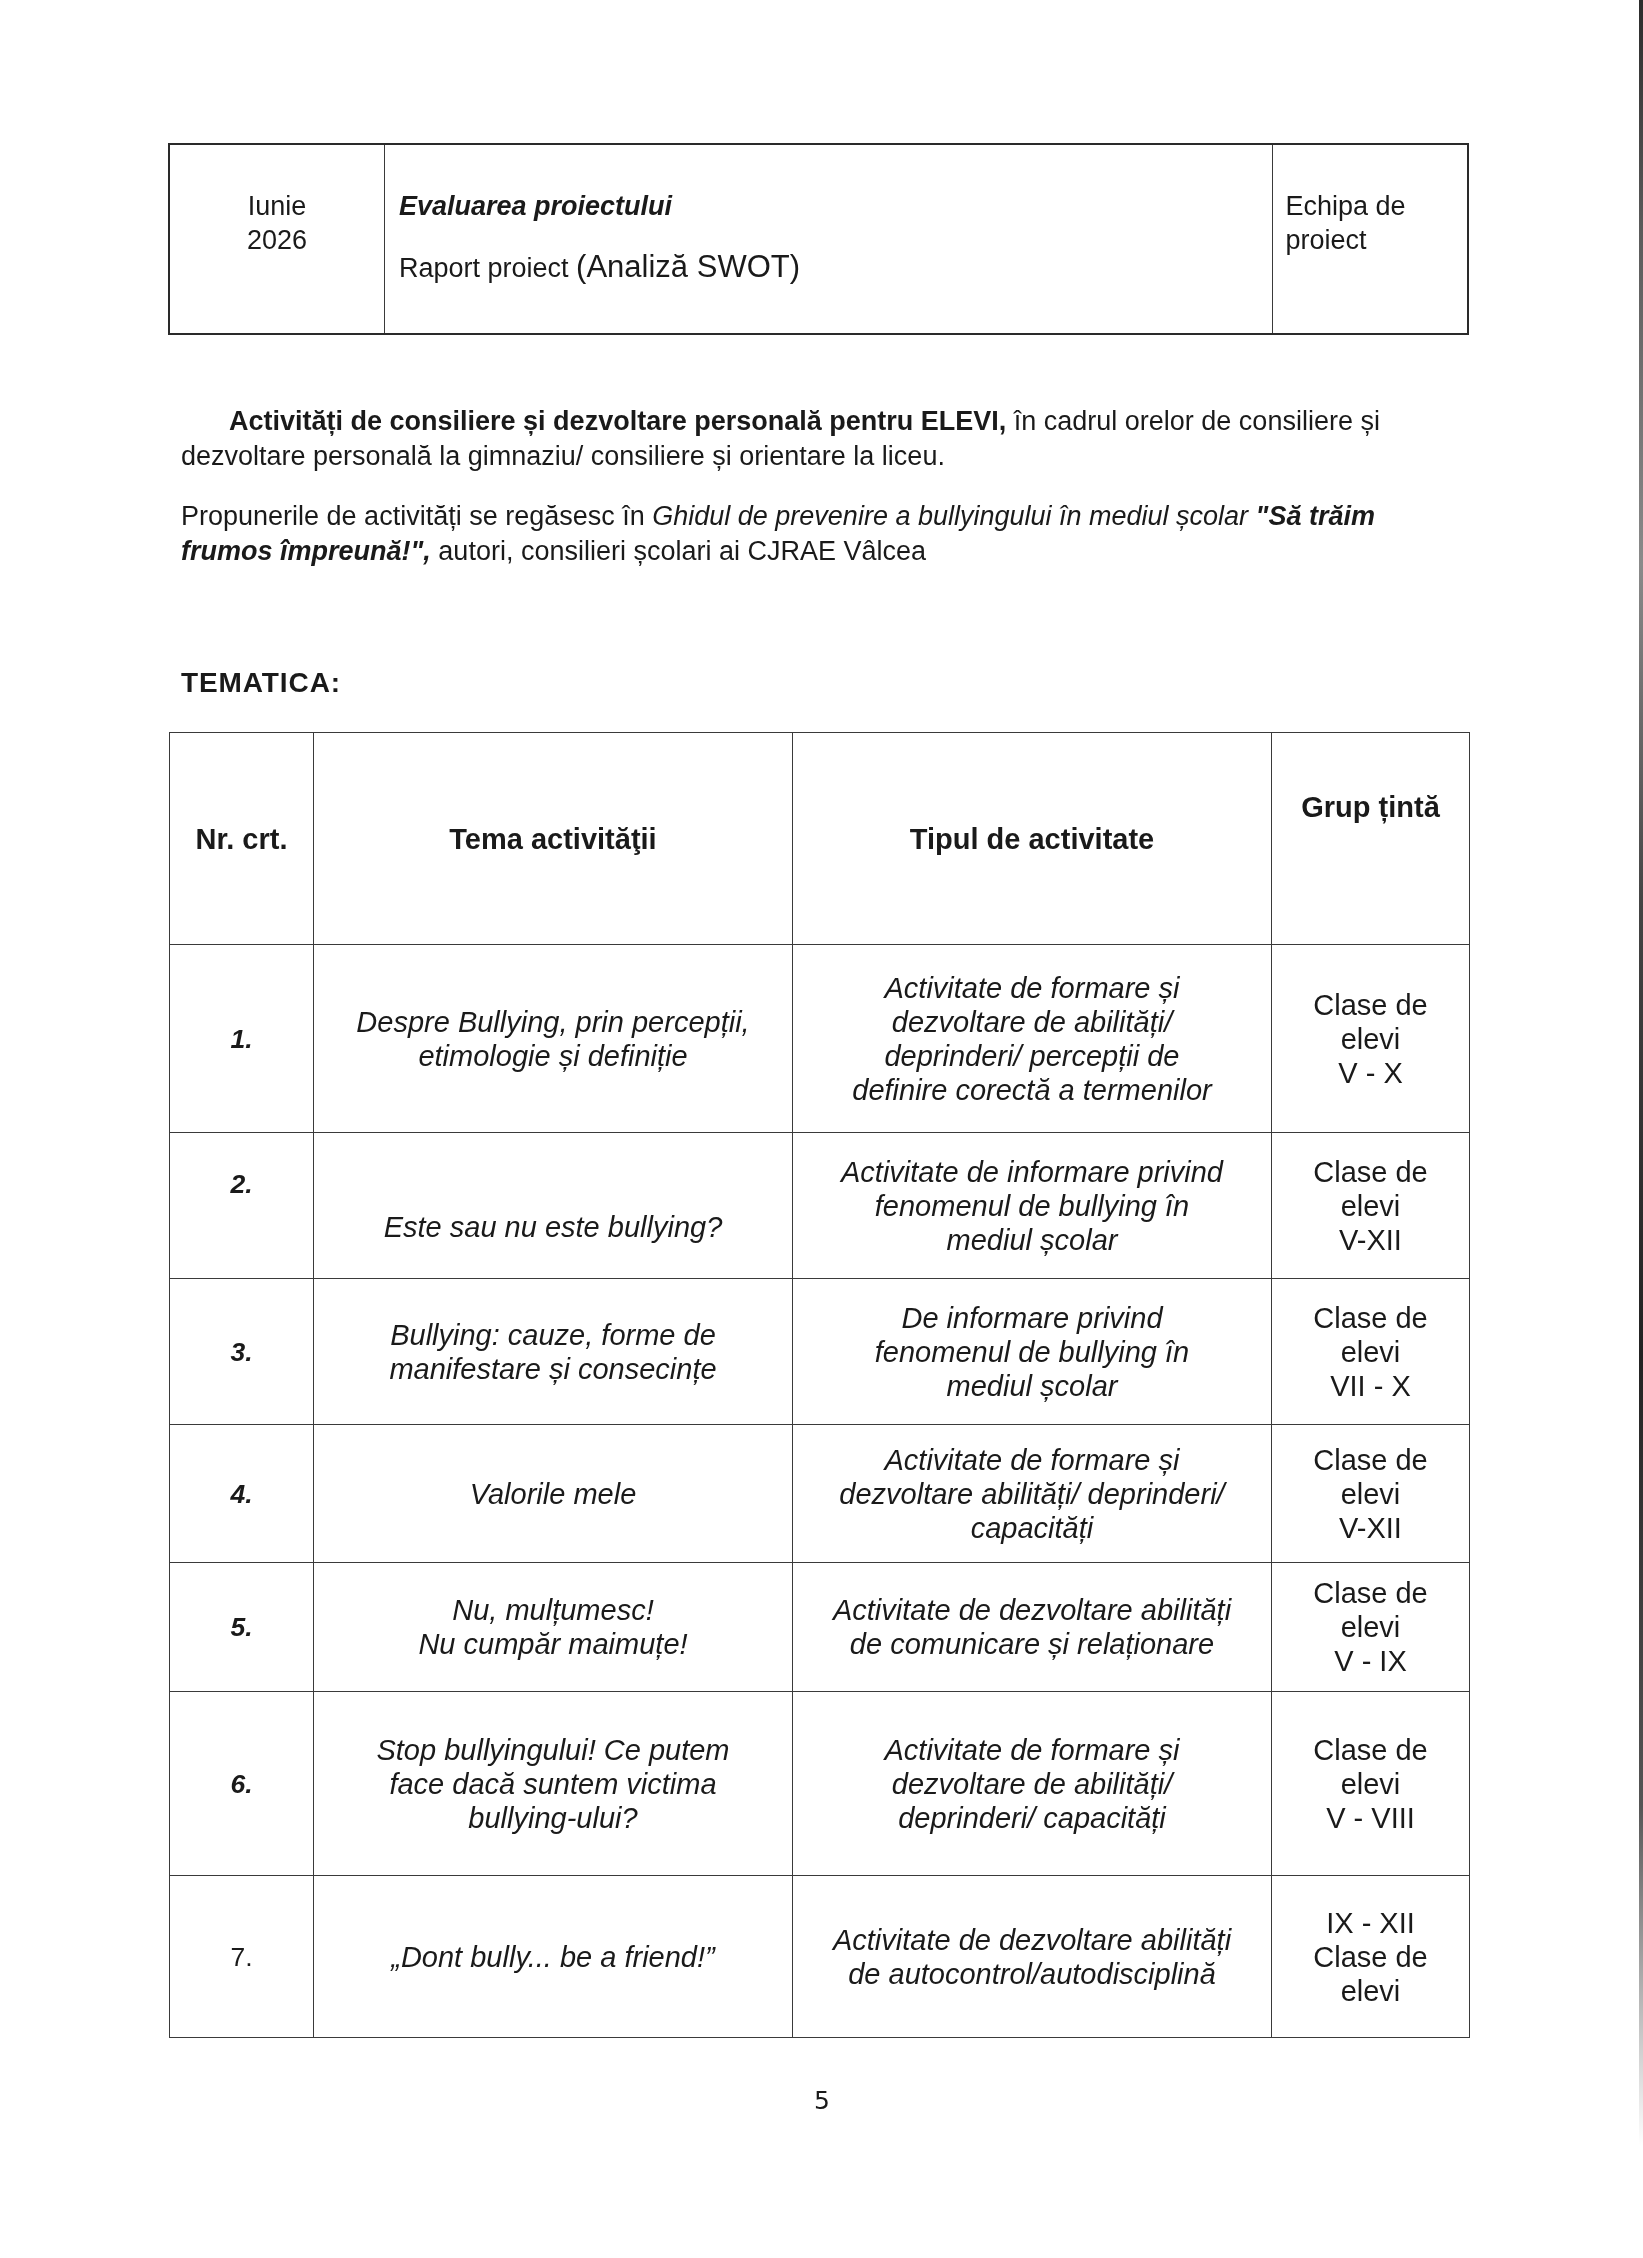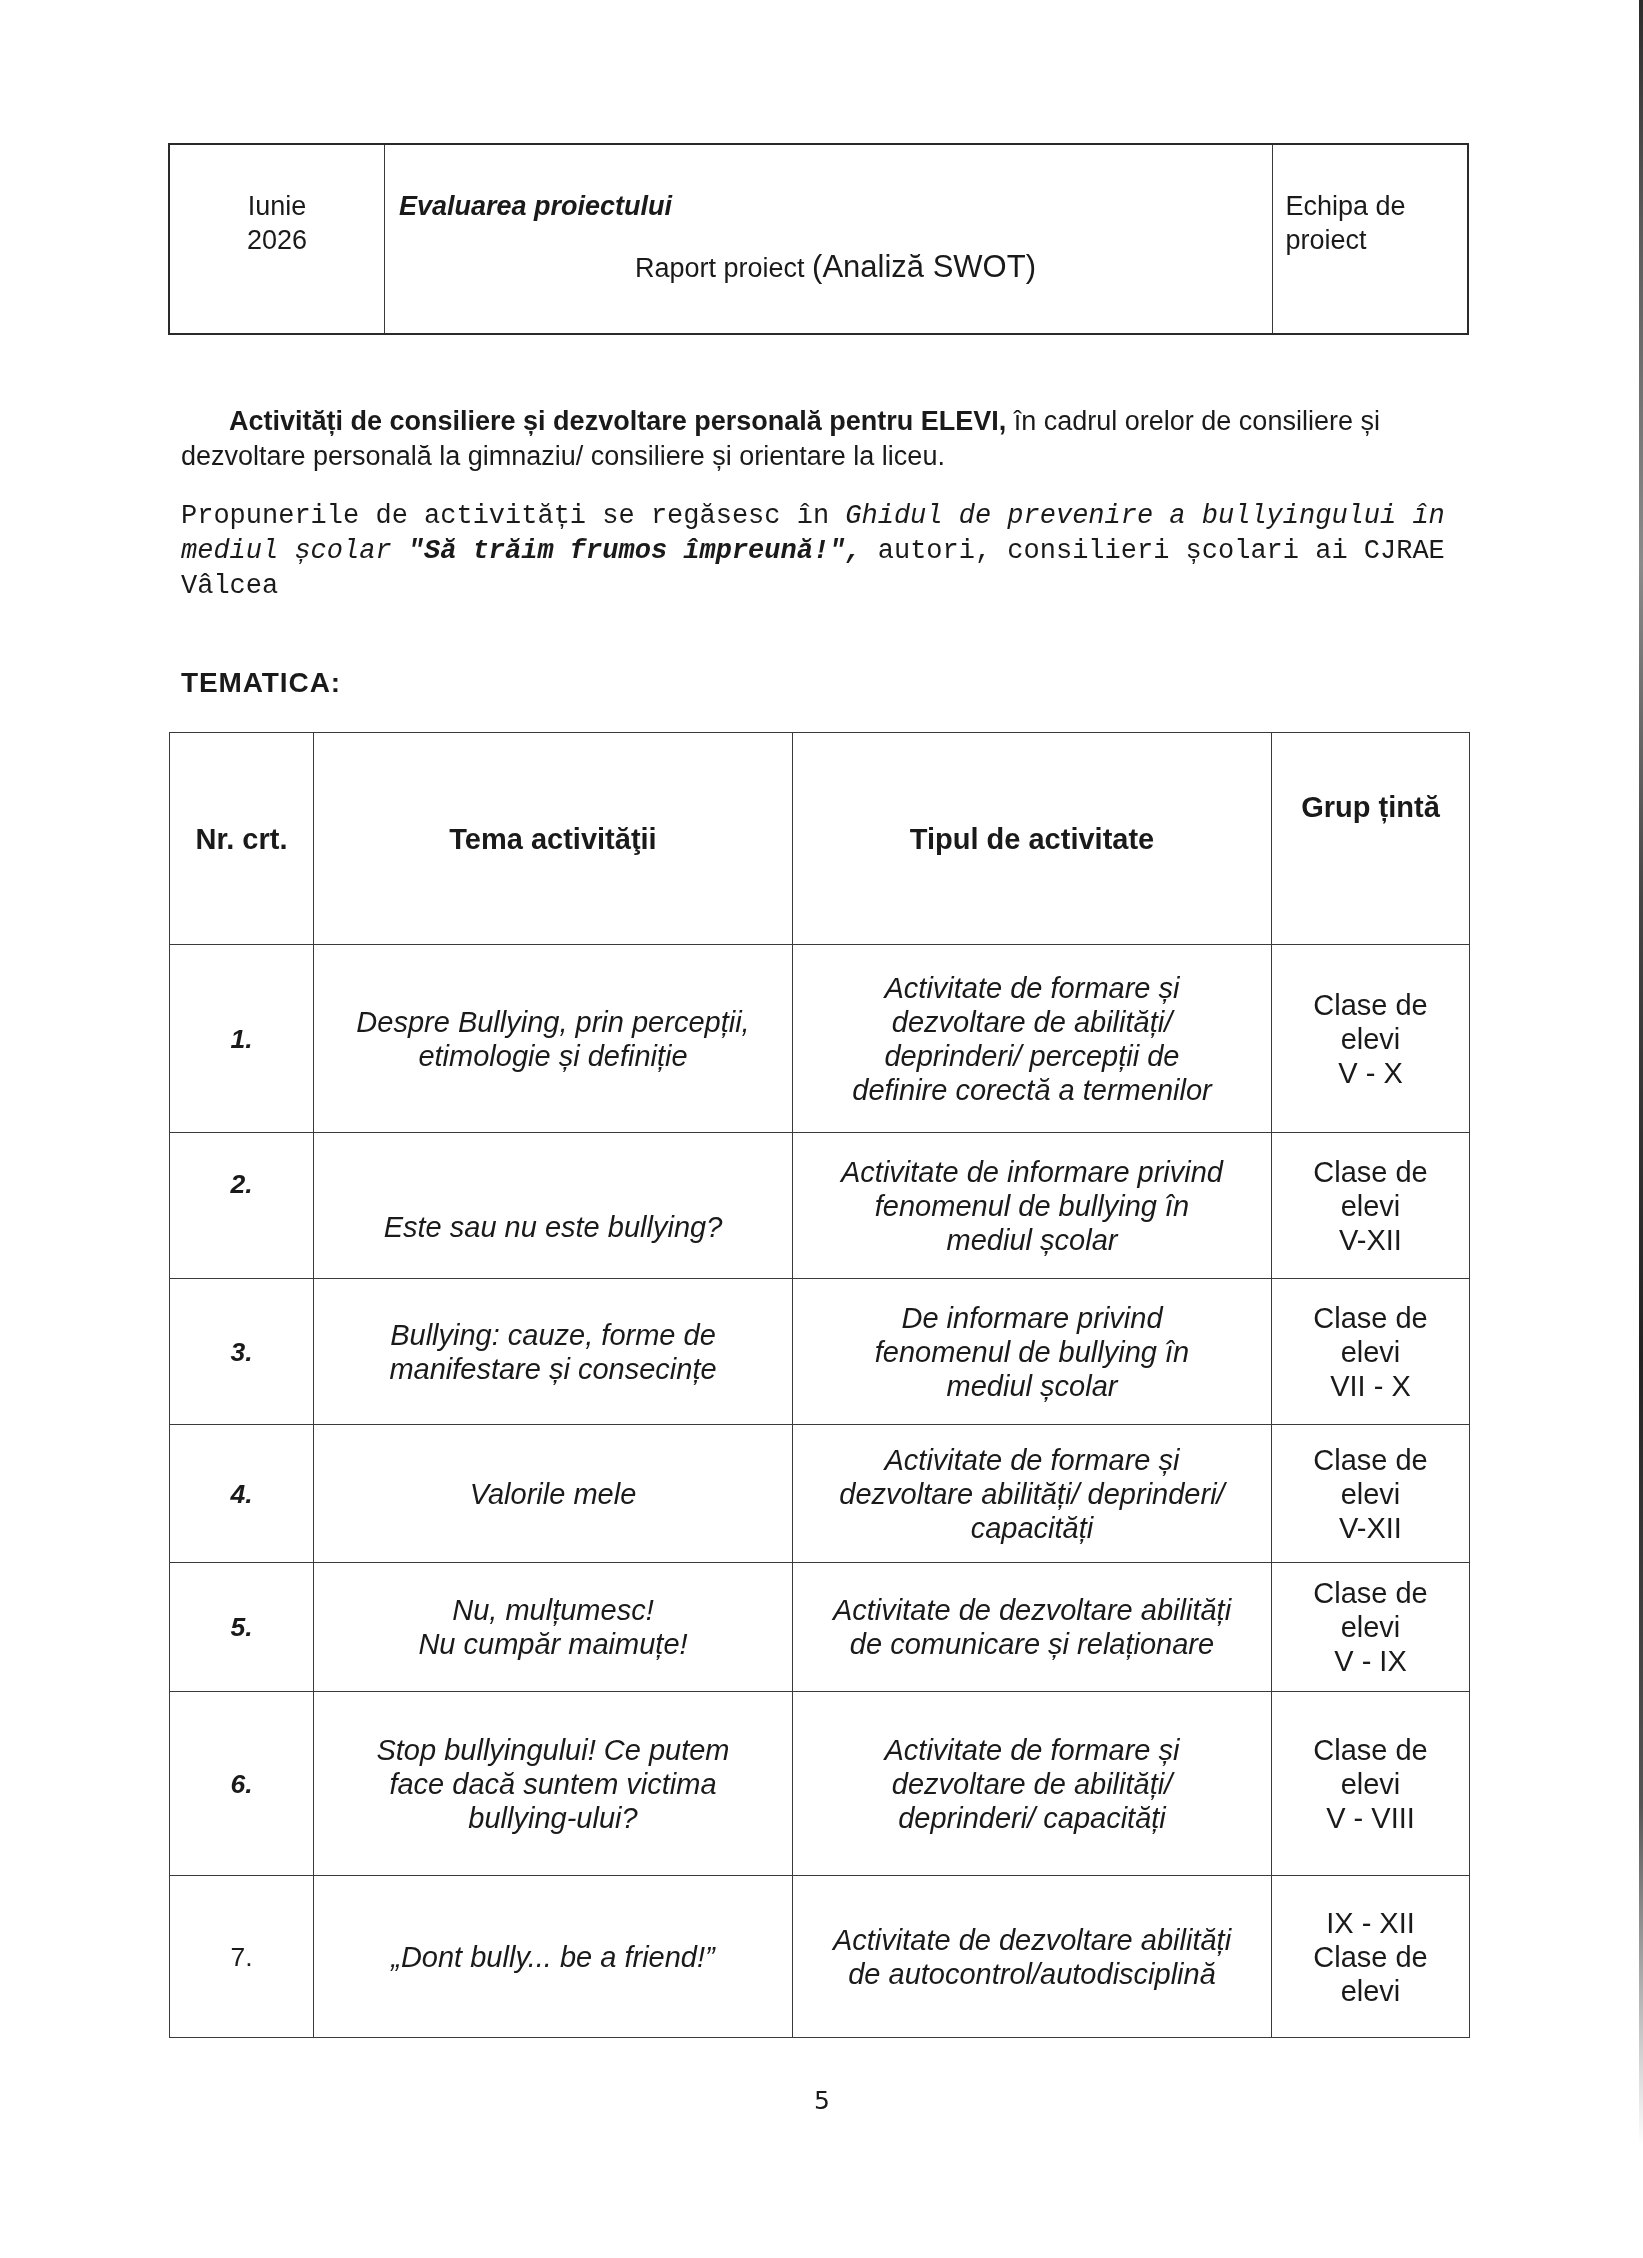--- a/index.html
+++ b/index.html
@@ -15,26 +15,26 @@
     
     .top-table {
       position: absolute; left: 168px; top: 143px; width: 1301px; height: 192px;
       border: 2.6px solid #2a2a2a;
     }
     .top-table td { border: 1.8px solid #3a3a3a; vertical-align: top; font-size: 27px; line-height: 34px; margin-top: 8px; }
     .top-table .c-date { width: 212px; text-align: center; padding-top: 44px; }
     .top-table .c-task { width: 873px; padding: 44px 0 0 14px; }
     .top-table .c-resp { padding: 44px 0 0 12.4px; }
     .task-title { font-weight: bold; font-style: italic; }
-    .task-sub { margin-top: 26.5px; text-align: center; }
+    .task-sub { margin-top: 26.5px; }
     .task-sub .big { font-size: 31px; }
 
     .intro { position: absolute; left: 181px; top: 404px; width: 1288px; font-size: 27px; line-height: 35px; }
     .intro b { font-weight: bold; margin-left: 48px; }
-    .intro2 { position: absolute; left: 181px; top: 499px; width: 1288px; font-size: 27px; line-height: 35px; font-family: Liberation Mono, monospace; }
+    .intro2 { position: absolute; left: 181px; top: 499px; width: 1288px; font-size: 27px; line-height: 35px; }
     .intro2 i { font-style: italic; }
     .intro2 .bi { font-style: italic; font-weight: bold; }
 
     .tematica { position: absolute; left: 181px; top: 667px; font-size: 28px; font-weight: bold; letter-spacing: 0.9px; }
 
     
     .main-table {
       position: absolute; left: 169px; top: 732px; width: 1301px;
       border: 1.8px solid #2a2a2a;
     }

